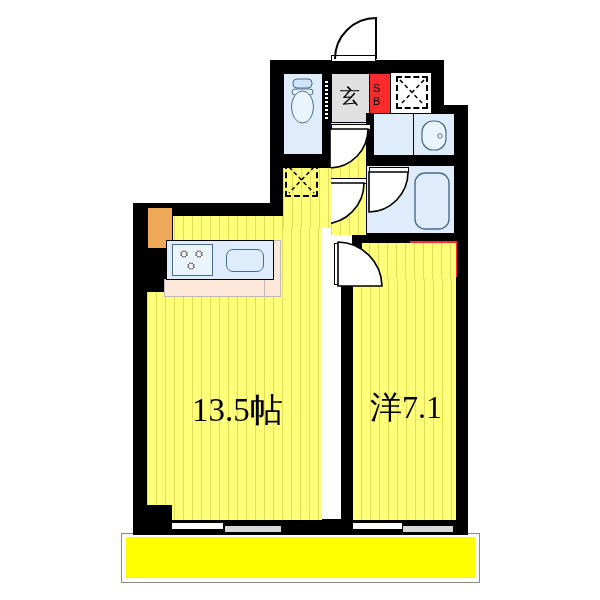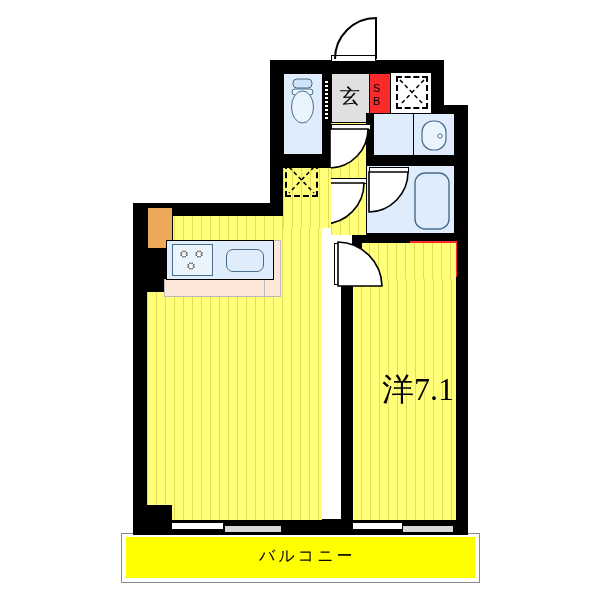--- a/index.html
+++ b/index.html
@@ -42,21 +42,20 @@
 
   svg{display:block;}
 </style>
 </head>
 <body>
 
 <div id="plan">
 
   <div class="abs plain-white" style="left:121px;top:533px;width:359px;height:50px;border:1px solid #8a8a8a;"></div>
   <div class="abs" style="left:126px;top:537px;width:349px;height:41px;background:#ffff00;"></div>
-  <div class="lbl lbl-bal" style="left:259px;top:548px;">バルコニー</div>
 
   <div class="abs wall" style="left:133px;top:519px;width:335px;height:16px;"></div>
 
   <div class="abs wall" style="left:133px;top:203px;width:14px;height:332px;"></div>
 
   <div class="abs wall" style="left:133px;top:203px;width:150px;height:13px;"></div>
 
   <div class="abs wall" style="left:270px;top:155px;width:13px;height:61px;"></div>
 
   <div class="abs wall" style="left:270px;top:60px;width:174px;height:13px;"></div>
@@ -157,28 +156,29 @@
 
   <div class="abs floor floor-stripes" style="left:360px;top:243px;width:96px;height:36px;"></div>
   <div class="abs wall" style="left:352px;top:243px;width:10px;height:36px;"></div>
   <div class="abs wall" style="left:341px;top:277px;width:12px;height:243px;"></div>
 
   <div class="abs plain-white" style="left:334px;top:243px;width:8px;height:42px;background:#fff;border:1px solid #000;"></div>
   <svg class="abs" style="left:336px;top:240px;width:48px;height:48px;" viewBox="0 0 48 48">
     <path d="M2,2 A45,45 0 0 1 46,46 L2,46 Z" fill="#ffffff" stroke="#000" stroke-width="1.6"></path>
   </svg>
 
-  <div class="lbl lbl-yo" style="left:370px;top:373px;padding-left:12px;">洋7.1</div>
+  <div class="lbl lbl-yo" style="left:370px;top:391px;">洋7.1</div>
 
   <div class="abs" style="left:352px;top:522px;width:51px;height:8px;background:#fff;border:1px solid #000;"></div>
   <div class="abs" style="left:402px;top:525px;width:52px;height:8px;background:#d8d8d8;border:1px solid #000;"></div>
 
   <div class="abs floor floor-stripes" style="left:147px;top:216px;width:175px;height:304px;"></div>
   <div class="abs floor floor-stripes" style="left:283px;top:168px;width:48px;height:60px;"></div>
 
+  <div class="lbl lbl-ldk2" style="left:192px;top:394px;">13.5帖</div>
 
   <div class="abs dashbox" style="left:285px;top:163px;width:33px;height:34px;"></div>
   <svg class="abs" style="left:286px;top:164px;width:31px;height:32px;" viewBox="0 0 31 32">
     <path d="M3,3 L28,29 M28,3 L3,29" stroke="#000" stroke-width="1.5" fill="none" stroke-dasharray="4 3"></path>
   </svg>
 
   <div class="abs fridge" style="left:147px;top:207px;width:26px;height:42px;"></div>
 
   <div class="abs wall" style="left:147px;top:249px;width:22px;height:41px;"></div>
   <div class="abs wall" style="left:147px;top:281px;width:110px;height:11px;"></div>

